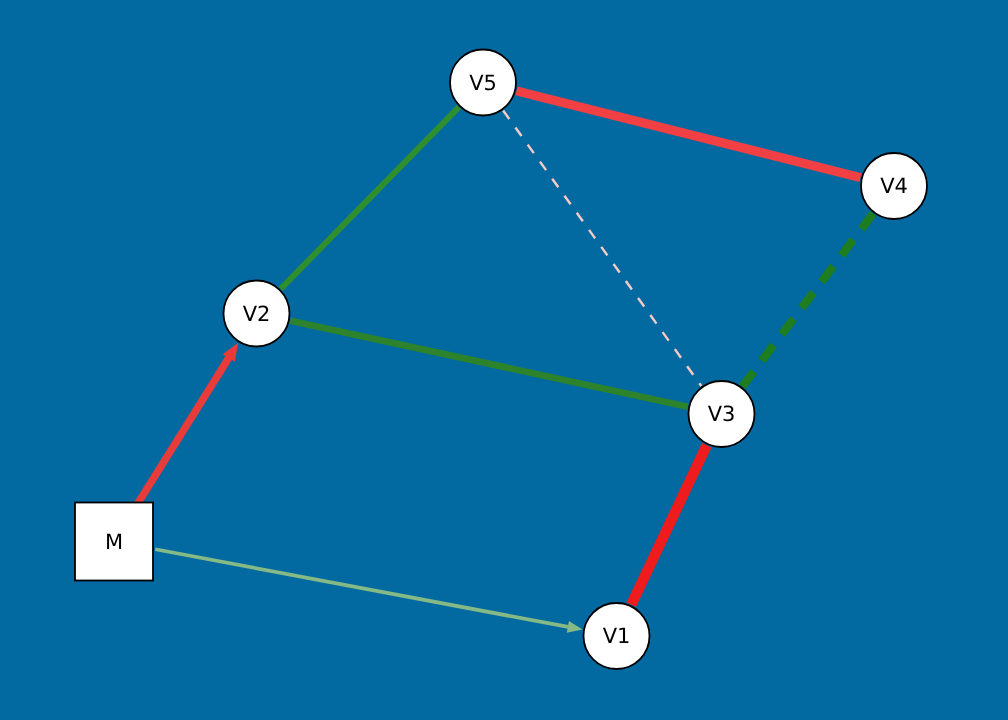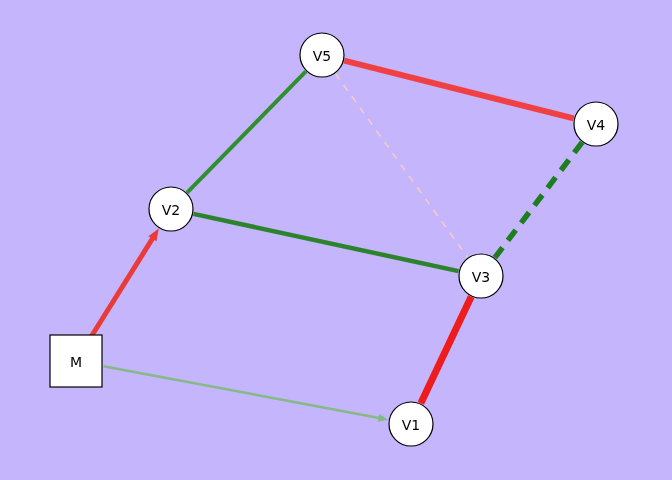--- a/index.html
+++ b/index.html
@@ -5,21 +5,21 @@
   html, body {
     margin: 0;
     padding: 0;
     background: #ffffff;
     font-family: "DejaVu Sans", "Liberation Sans", sans-serif;
   }
   .stage {
     position: relative;
     width: 672px;
     height: 480px;
-    background: #c4b5fd;
+    background: #0369a1;
     overflow: hidden;
   }
   svg text {
     font-family: "DejaVu Sans", "Liberation Sans", sans-serif;
   }
 </style>
 </head>
 <body>
 
 <div class="stage">

